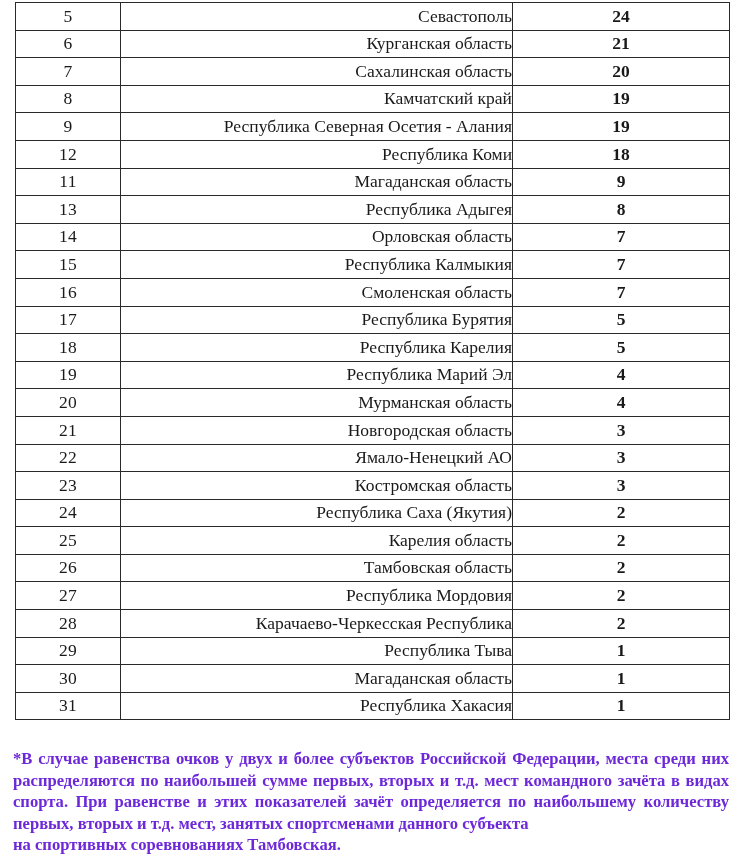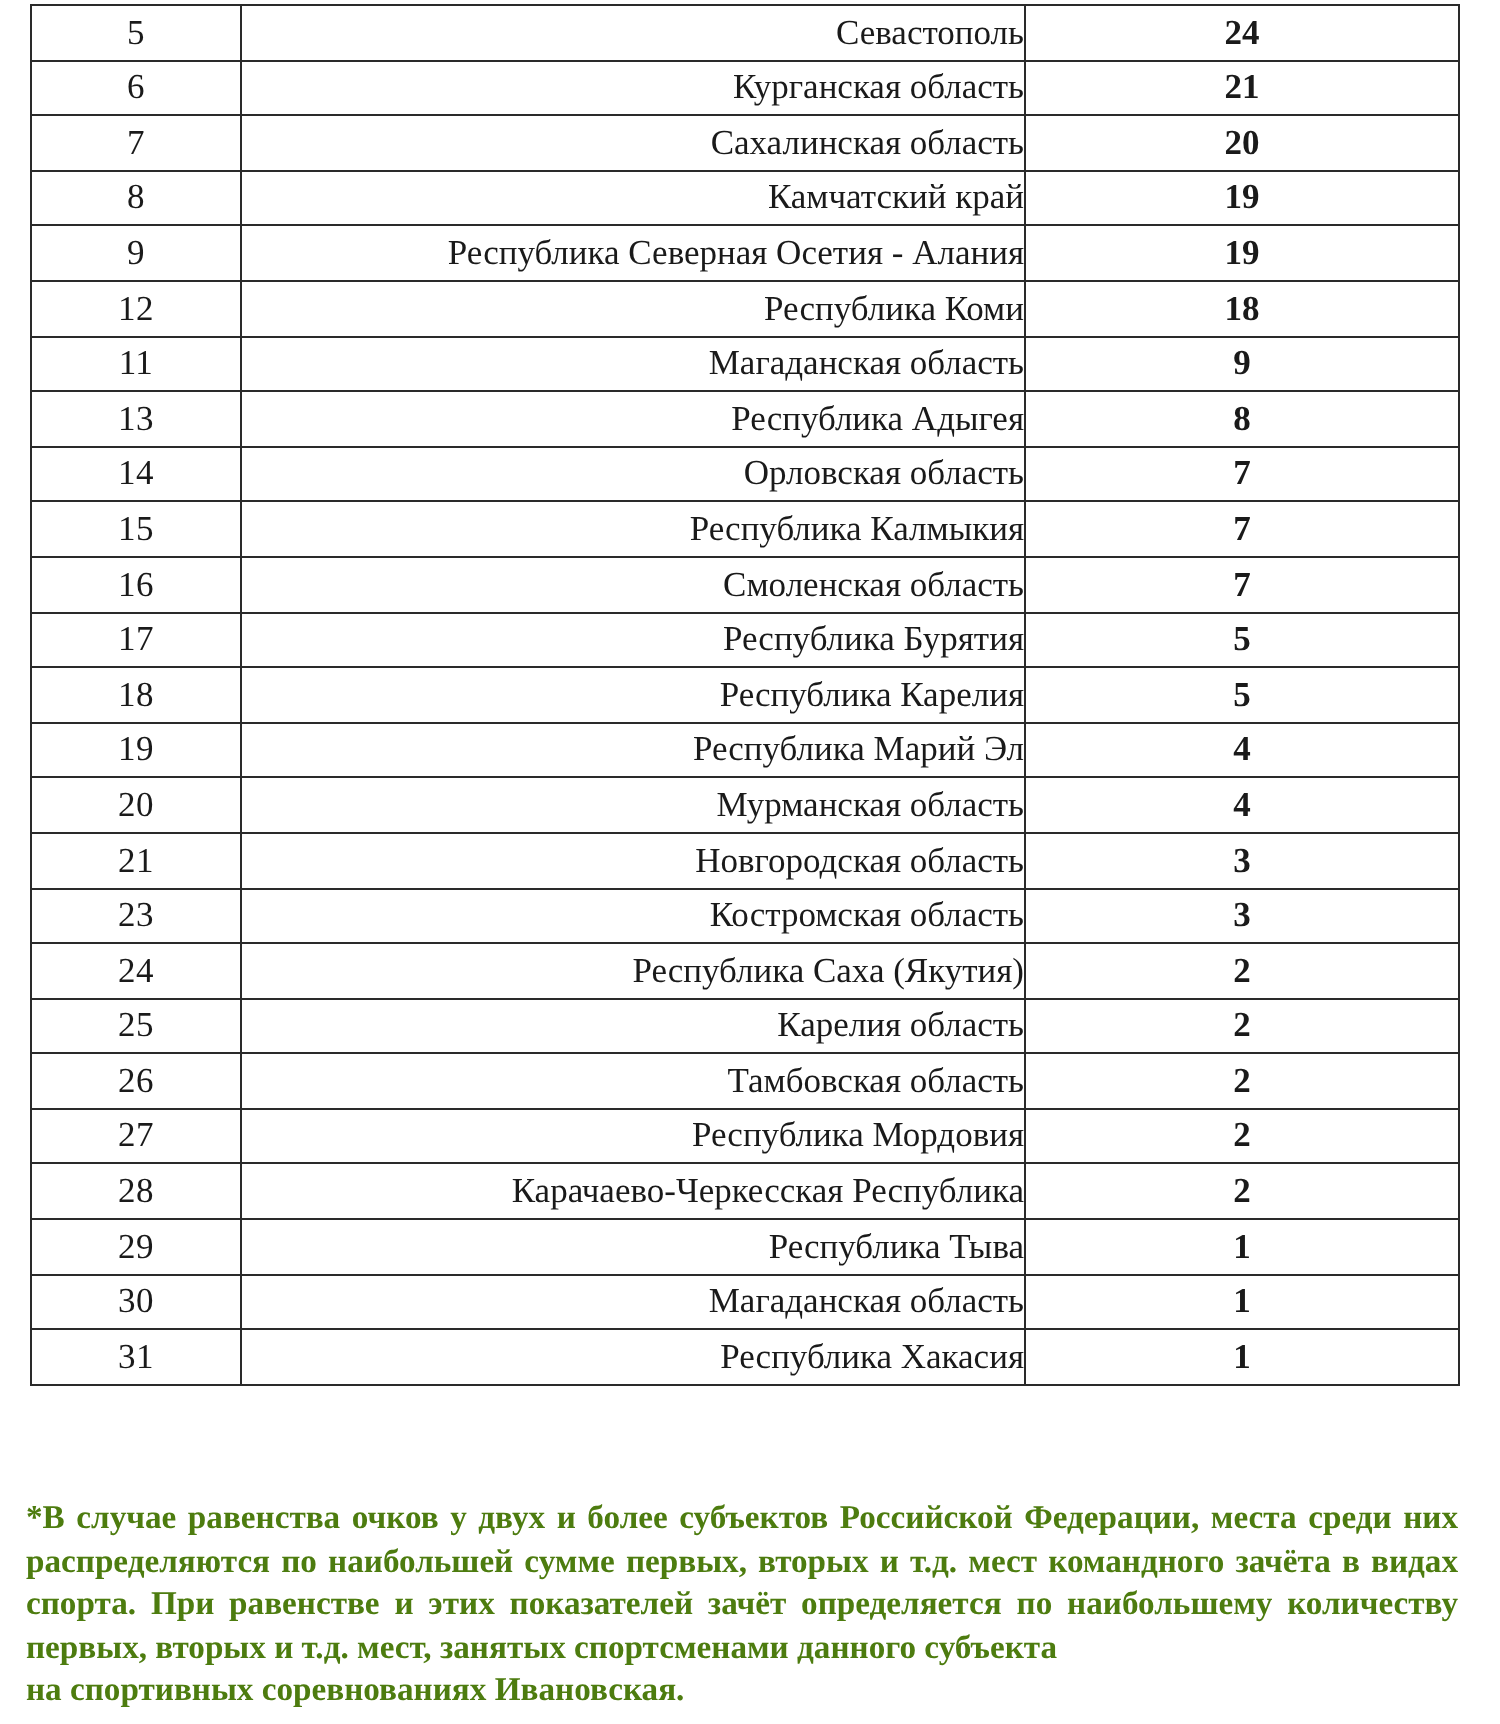--- a/index.html
+++ b/index.html
@@ -61,21 +61,21 @@
   
   #footnote {
     position: absolute;
     left: 13px;
     top: 748px;
     width: 716px;
     font-size: 16.6px;
     line-height: 21.6px;
     text-align: justify;
     font-weight: bold;
-    color: #4d7c0f;
+    color: #6d28d9;
     hyphens: none;
   }
   #footnote p {
     margin: 0;
     text-align: justify;
     text-justify: inter-word;
   }
   #footnote p:last-child {
     text-align-last: left;
   }
@@ -167,20 +167,25 @@
           <td class="rank">20</td>
           <td class="name">Мурманская область</td>
           <td class="pts">4</td>
         </tr>
         <tr>
           <td class="rank">21</td>
           <td class="name">Новгородская область</td>
           <td class="pts">3</td>
         </tr>
         <tr>
+          <td class="rank">22</td>
+          <td class="name">Ямало-Ненецкий АО</td>
+          <td class="pts">3</td>
+        </tr>
+        <tr>
           <td class="rank">23</td>
           <td class="name">Костромская область</td>
           <td class="pts">3</td>
         </tr>
         <tr>
           <td class="rank">24</td>
           <td class="name">Республика Саха (Якутия)</td>
           <td class="pts">2</td>
         </tr>
         <tr>
@@ -216,16 +221,16 @@
         <tr>
           <td class="rank">31</td>
           <td class="name">Республика Хакасия</td>
           <td class="pts">1</td>
         </tr>
       </tbody>
   </table>
 
   <div id="footnote">
     <p>*В случае равенства очков у двух и более субъектов Российской Федерации, места среди них распределяются по наибольшей сумме первых, вторых и т.д. мест командного зачёта в видах спорта. При равенстве и этих показателей зачёт определяется по наибольшему количеству первых, вторых и т.д. мест, занятых спортсменами данного субъекта</p>
-    <p>на спортивных соревнованиях Ивановская.</p>
+    <p>на спортивных соревнованиях Тамбовская.</p>
   </div>
 
 </div>
 
 </body></html>

